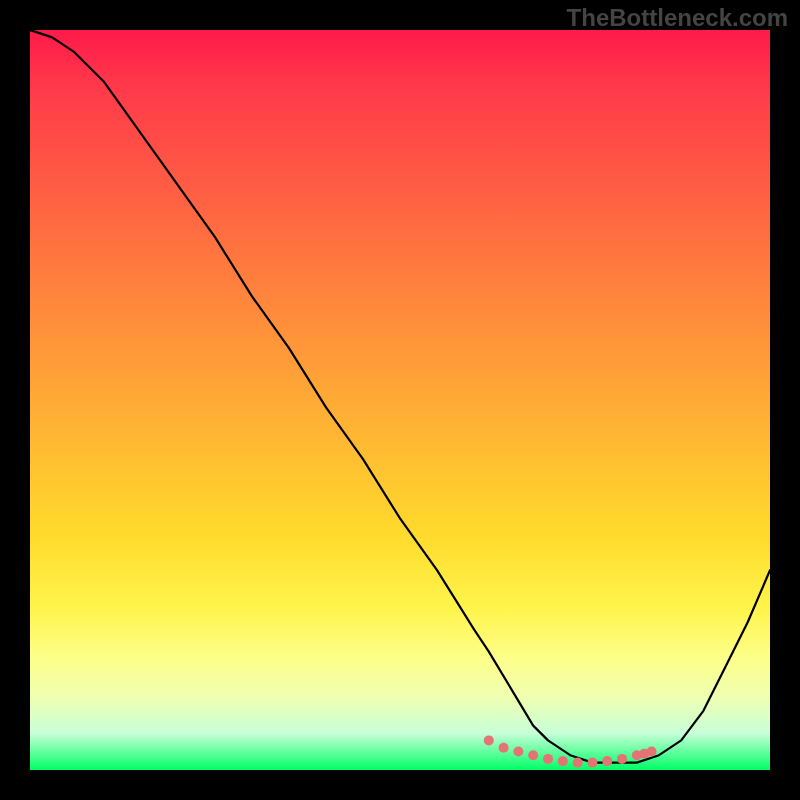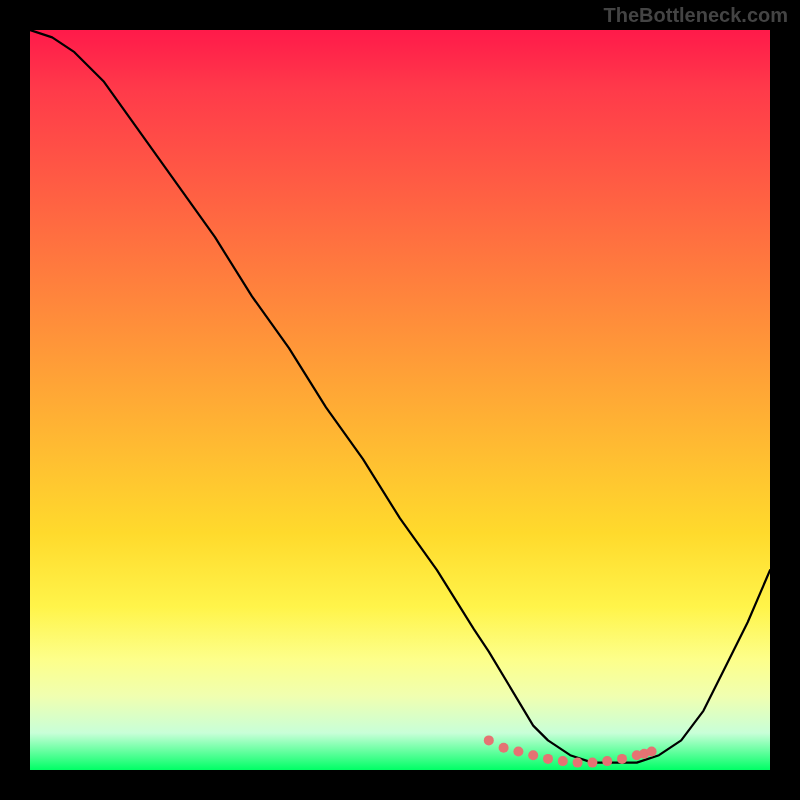--- a/index.html
+++ b/index.html
@@ -8,21 +8,21 @@
     height: 800px;
     background: #000;
     position: relative;
     font-family: Arial, sans-serif;
   }
   .watermark {
     position: absolute;
     top: 4px;
     right: 12px;
     color: #444;
-    font-size: 20px;
+    font-size: 24px;
     font-weight: bold;
     z-index: 10;
   }
   .plot-area {
     position: absolute;
     left: 30px;
     top: 30px;
     width: 740px;
     height: 740px;
     overflow: hidden;

